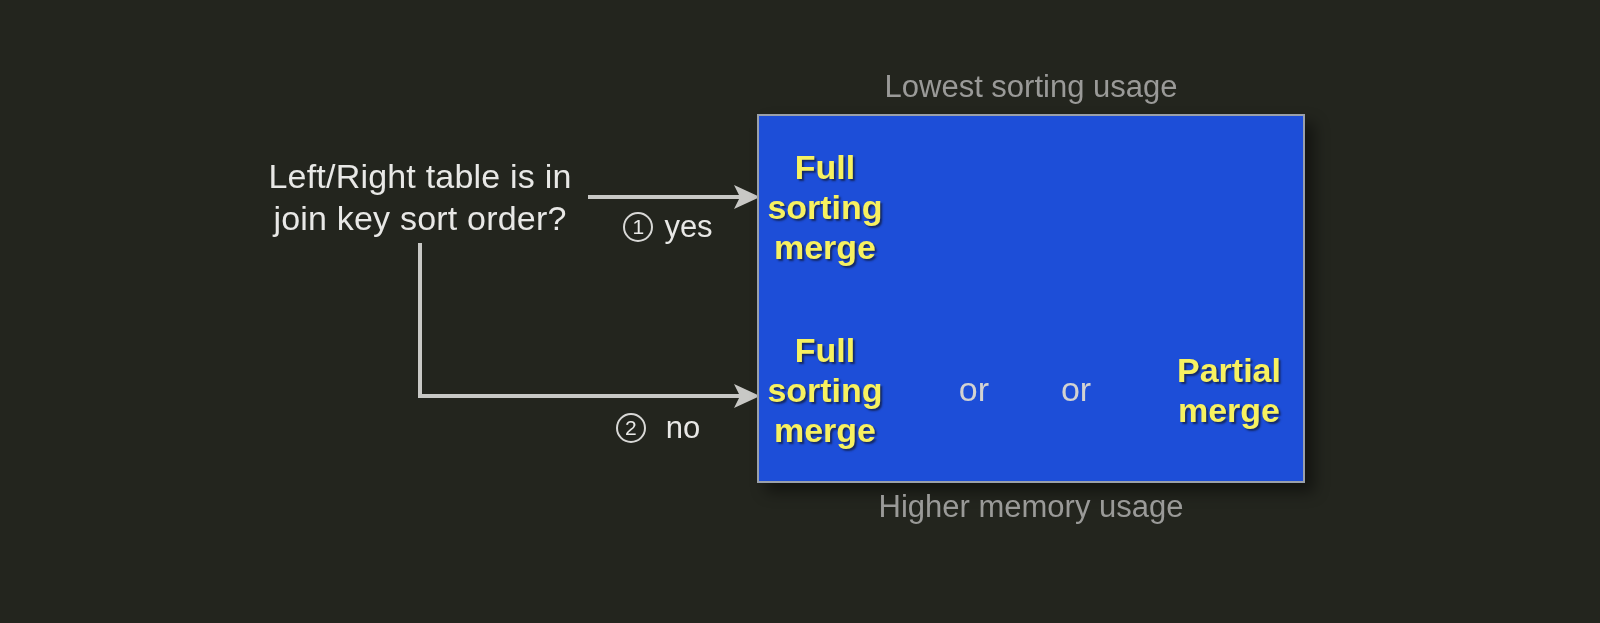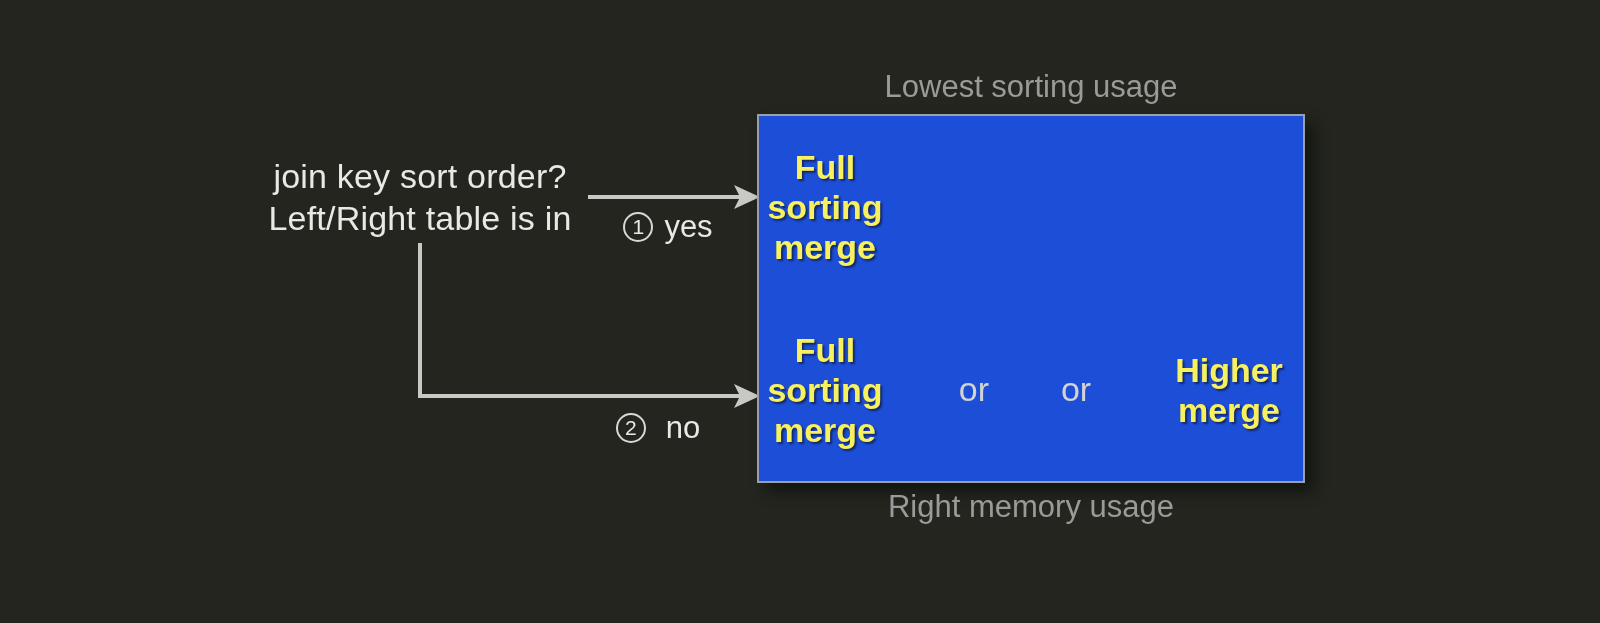--- a/index.html
+++ b/index.html
@@ -114,22 +114,22 @@
       <line class="stroke" x1="588" y1="197" x2="742" y2="197"></line>
       <polygon class="head" points="734,185 760,197 734,209 740,197"></polygon>
     </g>
     <g>
       <polyline class="stroke" points="420,243 420,396 742,396"></polyline>
       <polygon class="head" points="734,384 760,396 734,408 740,396"></polygon>
     </g>
   </svg>
 
   <div class="question">
+    <div>Left/Right table is in</div>
     <div>join key sort order?</div>
-    <div>Left/Right table is in</div>
   </div>
 
   <div class="branch-label yes">
     <span class="circle-num">1</span>
     <span class="branch-text">yes</span>
   </div>
 
   <div class="branch-label no">
     <span class="circle-num">2</span>
     <span class="branch-text">no</span>
@@ -138,19 +138,19 @@
   <div class="caption caption-top">Lowest sorting usage</div>
 
   <div class="join-box">
     <div class="algo-row sorted">
       <span class="algo w-narrow">Full sorting merge</span>
     </div>
     <div class="algo-row unsorted">
       <span class="algo w-narrow">Full sorting merge</span>
       <span class="or-sep">or</span>
       <span class="or-sep">or</span>
-      <span class="algo w-wide">Higher merge</span>
+      <span class="algo w-wide">Partial merge</span>
     </div>
   </div>
 
-  <div class="caption caption-bottom">Right memory usage</div>
+  <div class="caption caption-bottom">Higher memory usage</div>
 
 </div>
 
 </body></html>

